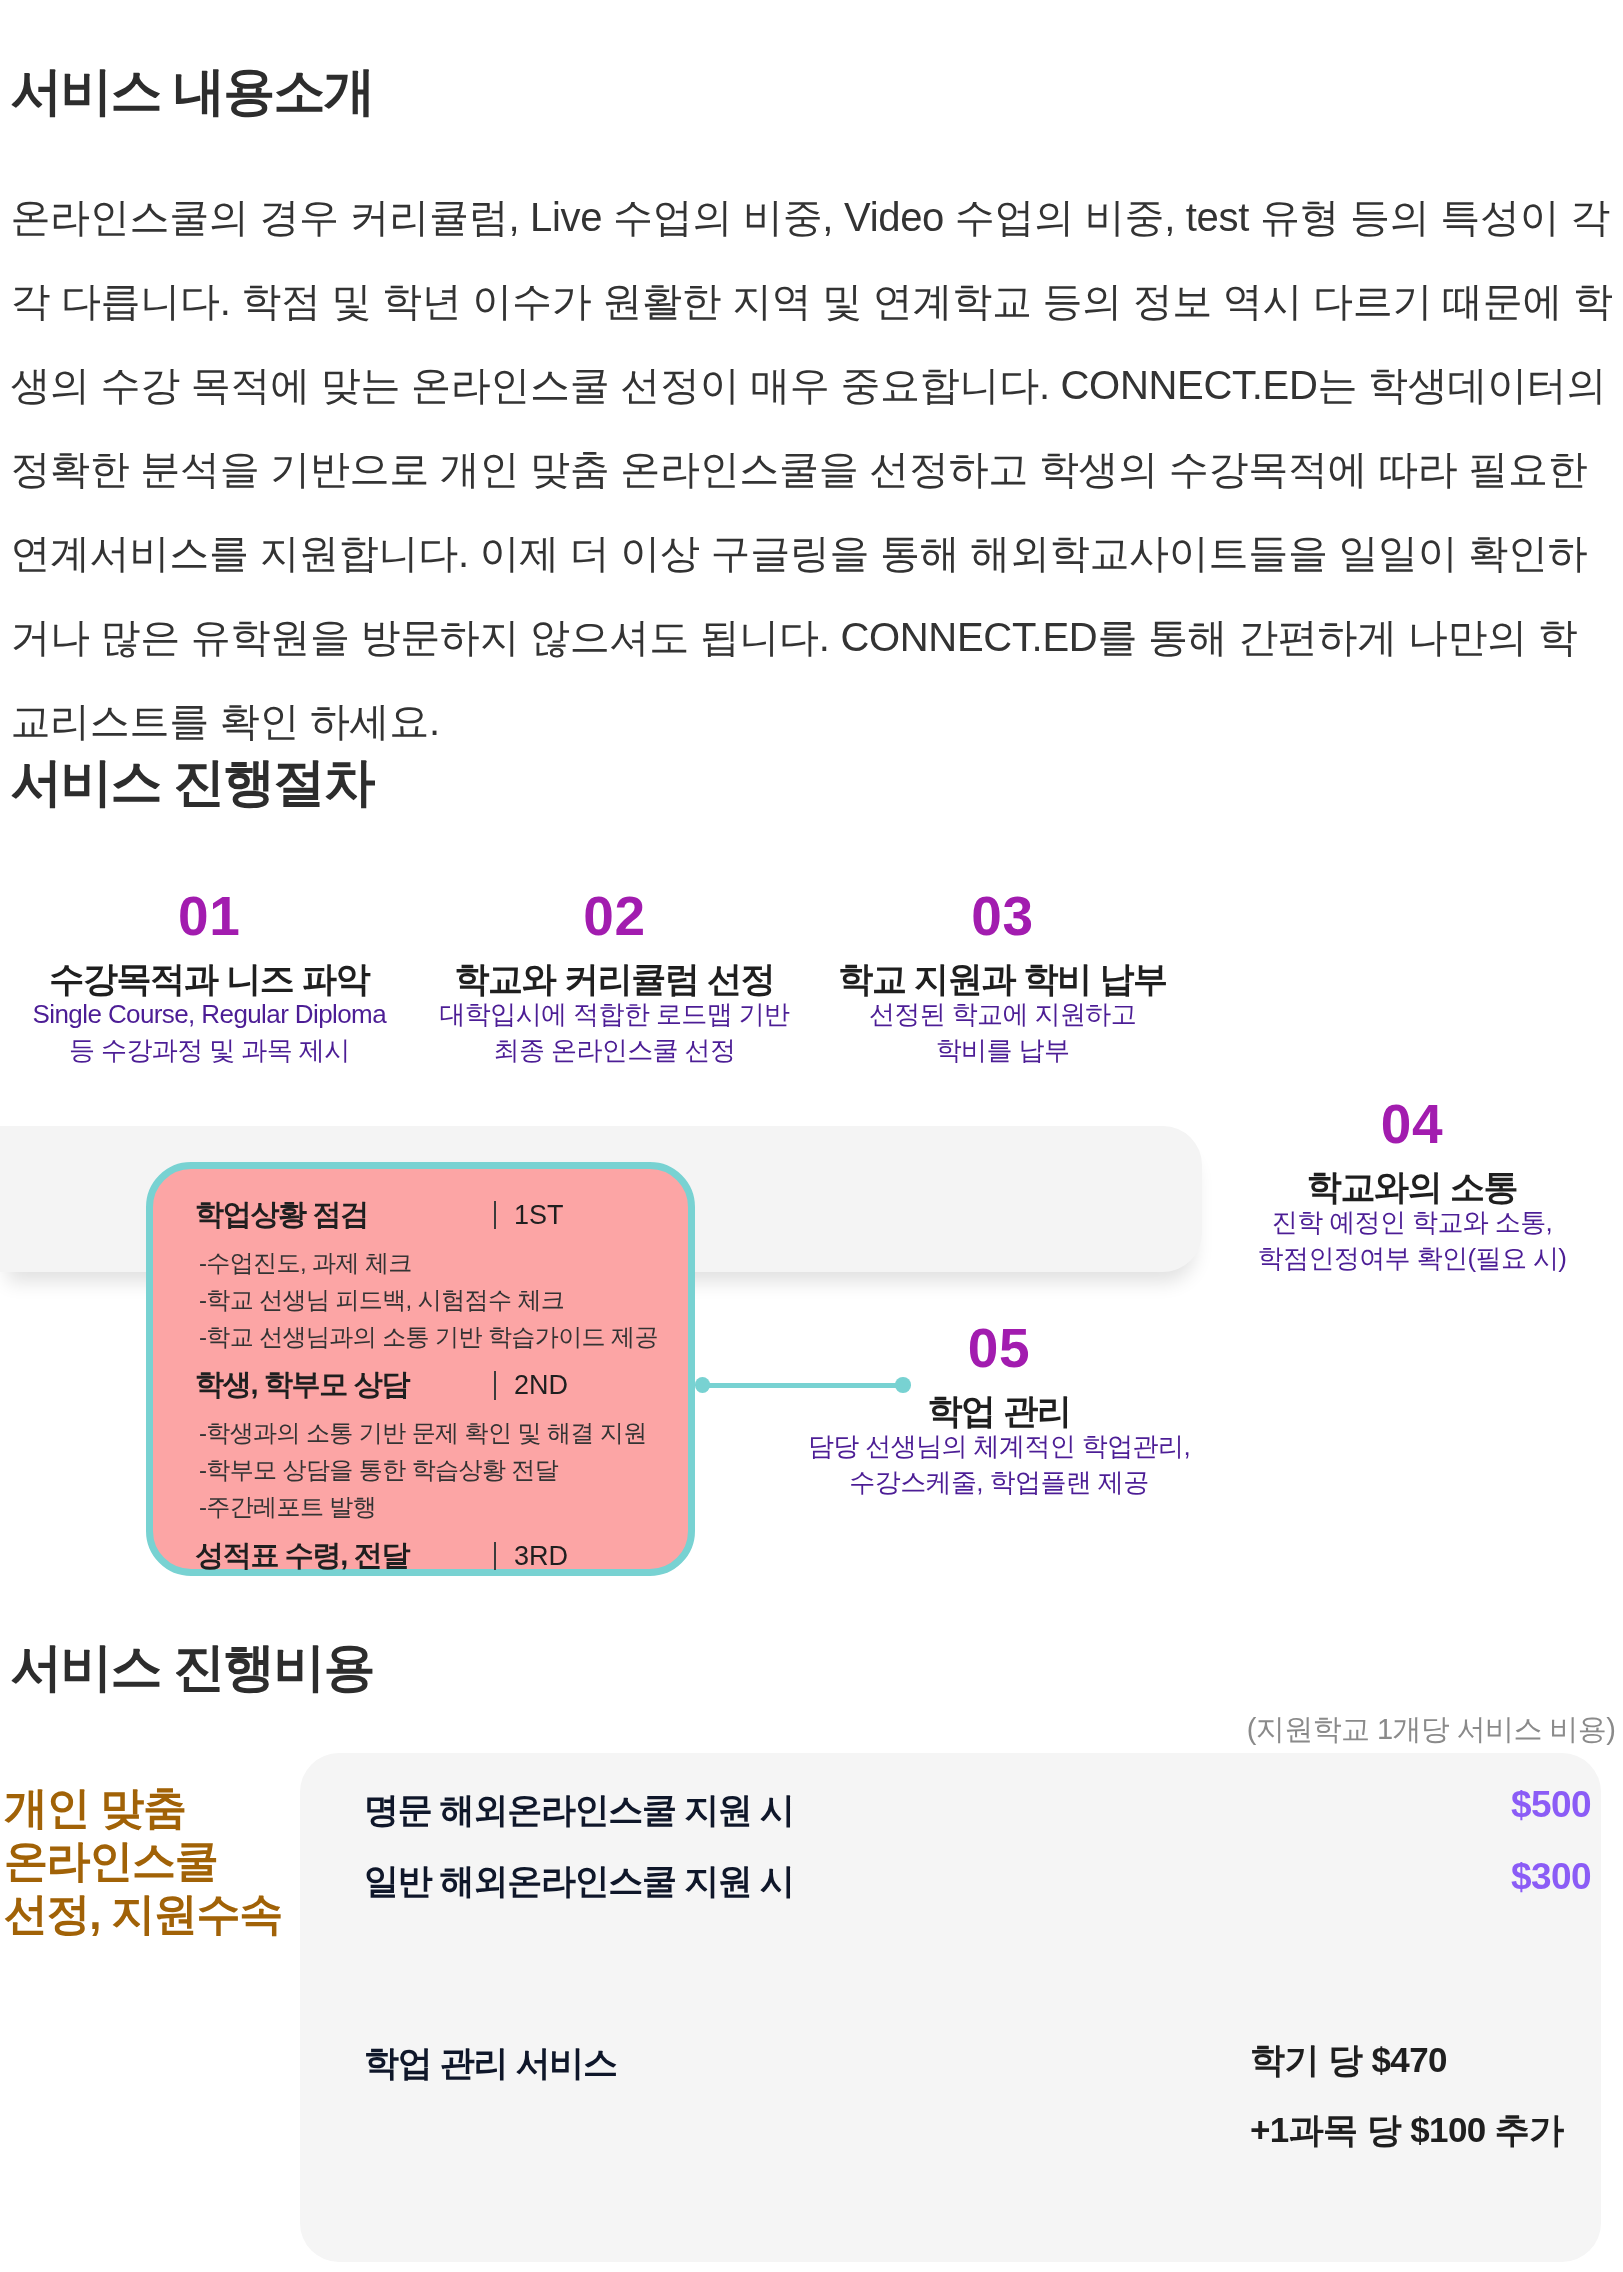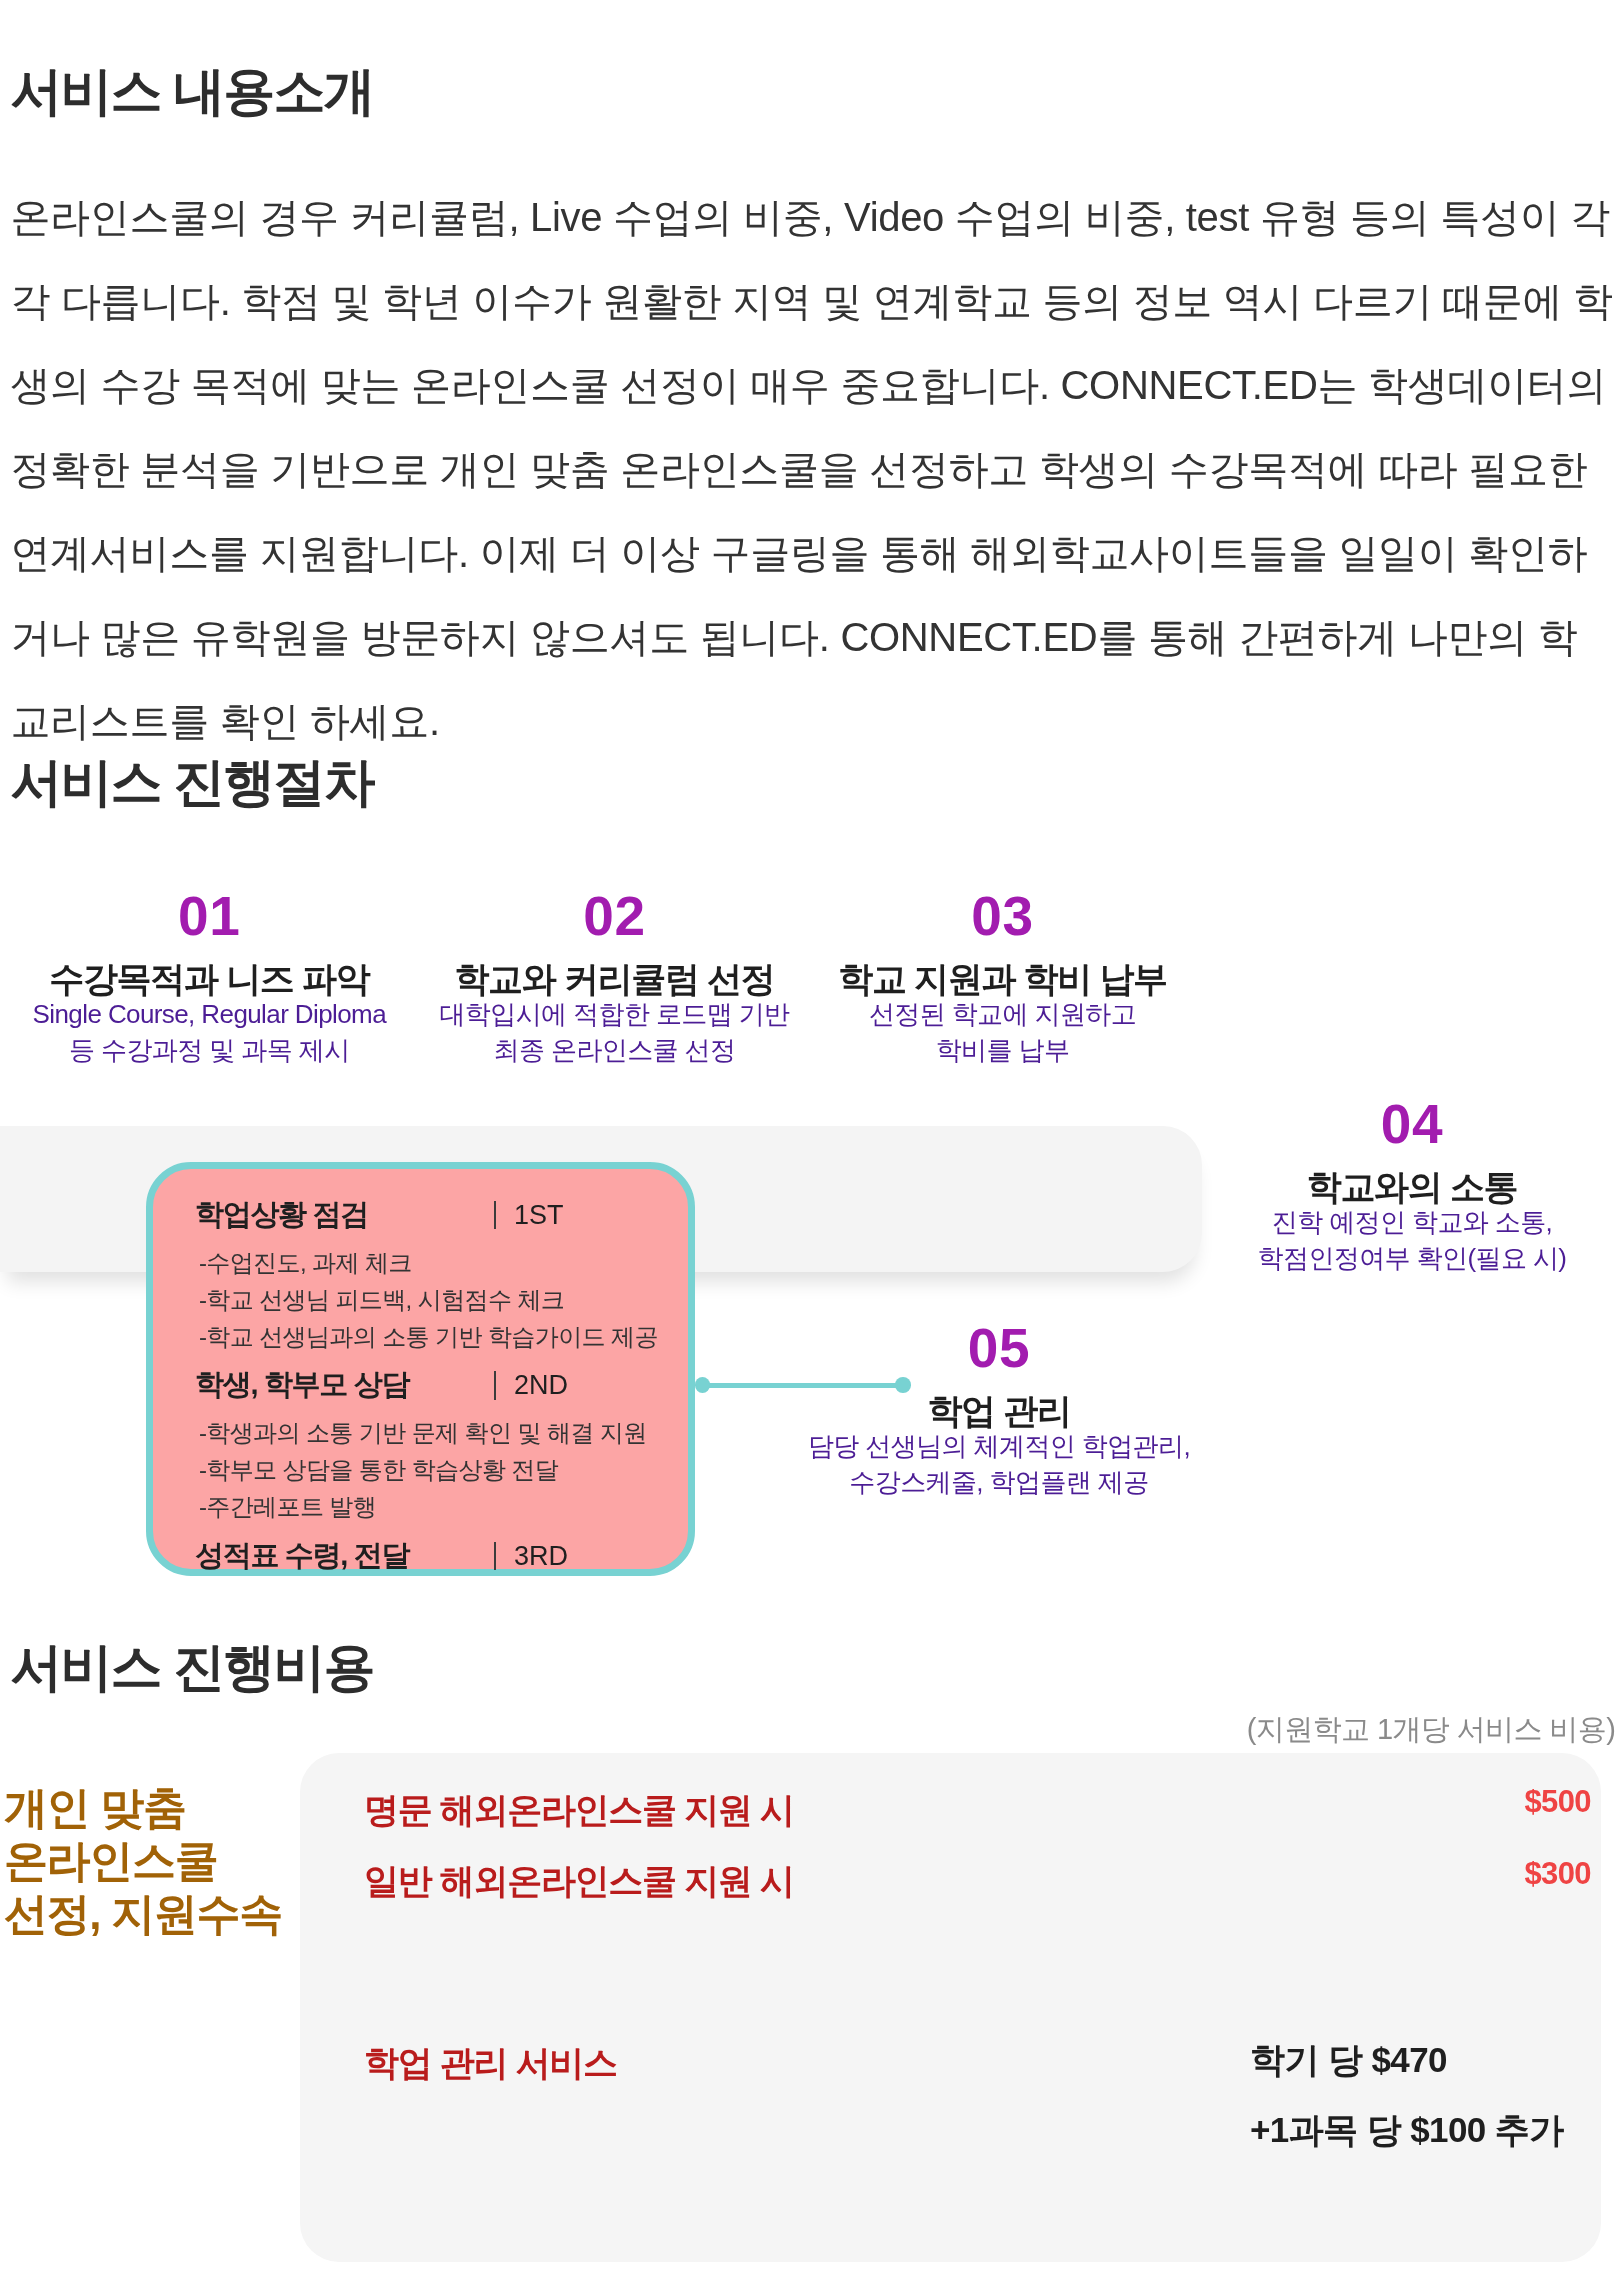--- a/index.html
+++ b/index.html
@@ -67,22 +67,22 @@
   
   .pricing-note { font-size:29px; color:#8a8a8a; letter-spacing:-0.6px; }
   .pricing-box {
     left:300px; top:1753px; width:1301px; height:509px;
     background:#f5f5f5; border-radius:39px; z-index:0;
   }
   .side-label {
     font-size:44px; line-height:53px; font-weight:700;
     color:#a16207; letter-spacing:-1.3px;
   }
-  .p-label { font-size:35px; font-weight:700; color:#b91c1c; letter-spacing:-1.3px; z-index:2; }
-  .p-price { font-size:31px; font-weight:700; color:#ef4444; letter-spacing:-0.6px; z-index:2; }
+  .p-label { font-size:35px; font-weight:700; color:#0f172a; letter-spacing:-1.3px; z-index:2; }
+  .p-price { font-size:37px; font-weight:700; color:#8b5cf6; letter-spacing:-0.6px; z-index:2; }
   .p-price-lines { font-size:35px; font-weight:700; color:#1f1f1f; letter-spacing:-0.6px; line-height:70px; z-index:2; }
 </style>
 </head>
 <body>
 
 <h1 class="abs h1" style="left:10.4px; top:65px;">서비스 내용소개</h1>
 
 <p class="abs intro-body" style="left:10.4px; top:175px; width:1604px;">온라인스쿨의 경우 커리큘럼, Live 수업의 비중, Video 수업의 비중, test 유형 등의 특성이 각각 다릅니다. 학점 및 학년 이수가 원활한 지역 및 연계학교 등의 정보 역시 다르기 때문에 학생의 수강 목적에 맞는 온라인스쿨 선정이 매우 중요합니다. CONNECT.ED는 학생데이터의 정확한 분석을 기반으로 개인 맞춤 온라인스쿨을 선정하고 학생의 수강목적에 따라 필요한 연계서비스를 지원합니다. 이제 더 이상 구글링을 통해 해외학교사이트들을 일일이 확인하거나 많은 유학원을 방문하지 않으셔도 됩니다. CONNECT.ED를 통해 간편하게 나만의 학교리스트를 확인 하세요.</p>
 
 <h1 class="abs h1" style="left:10.4px; top:756px;">서비스 진행절차</h1>

